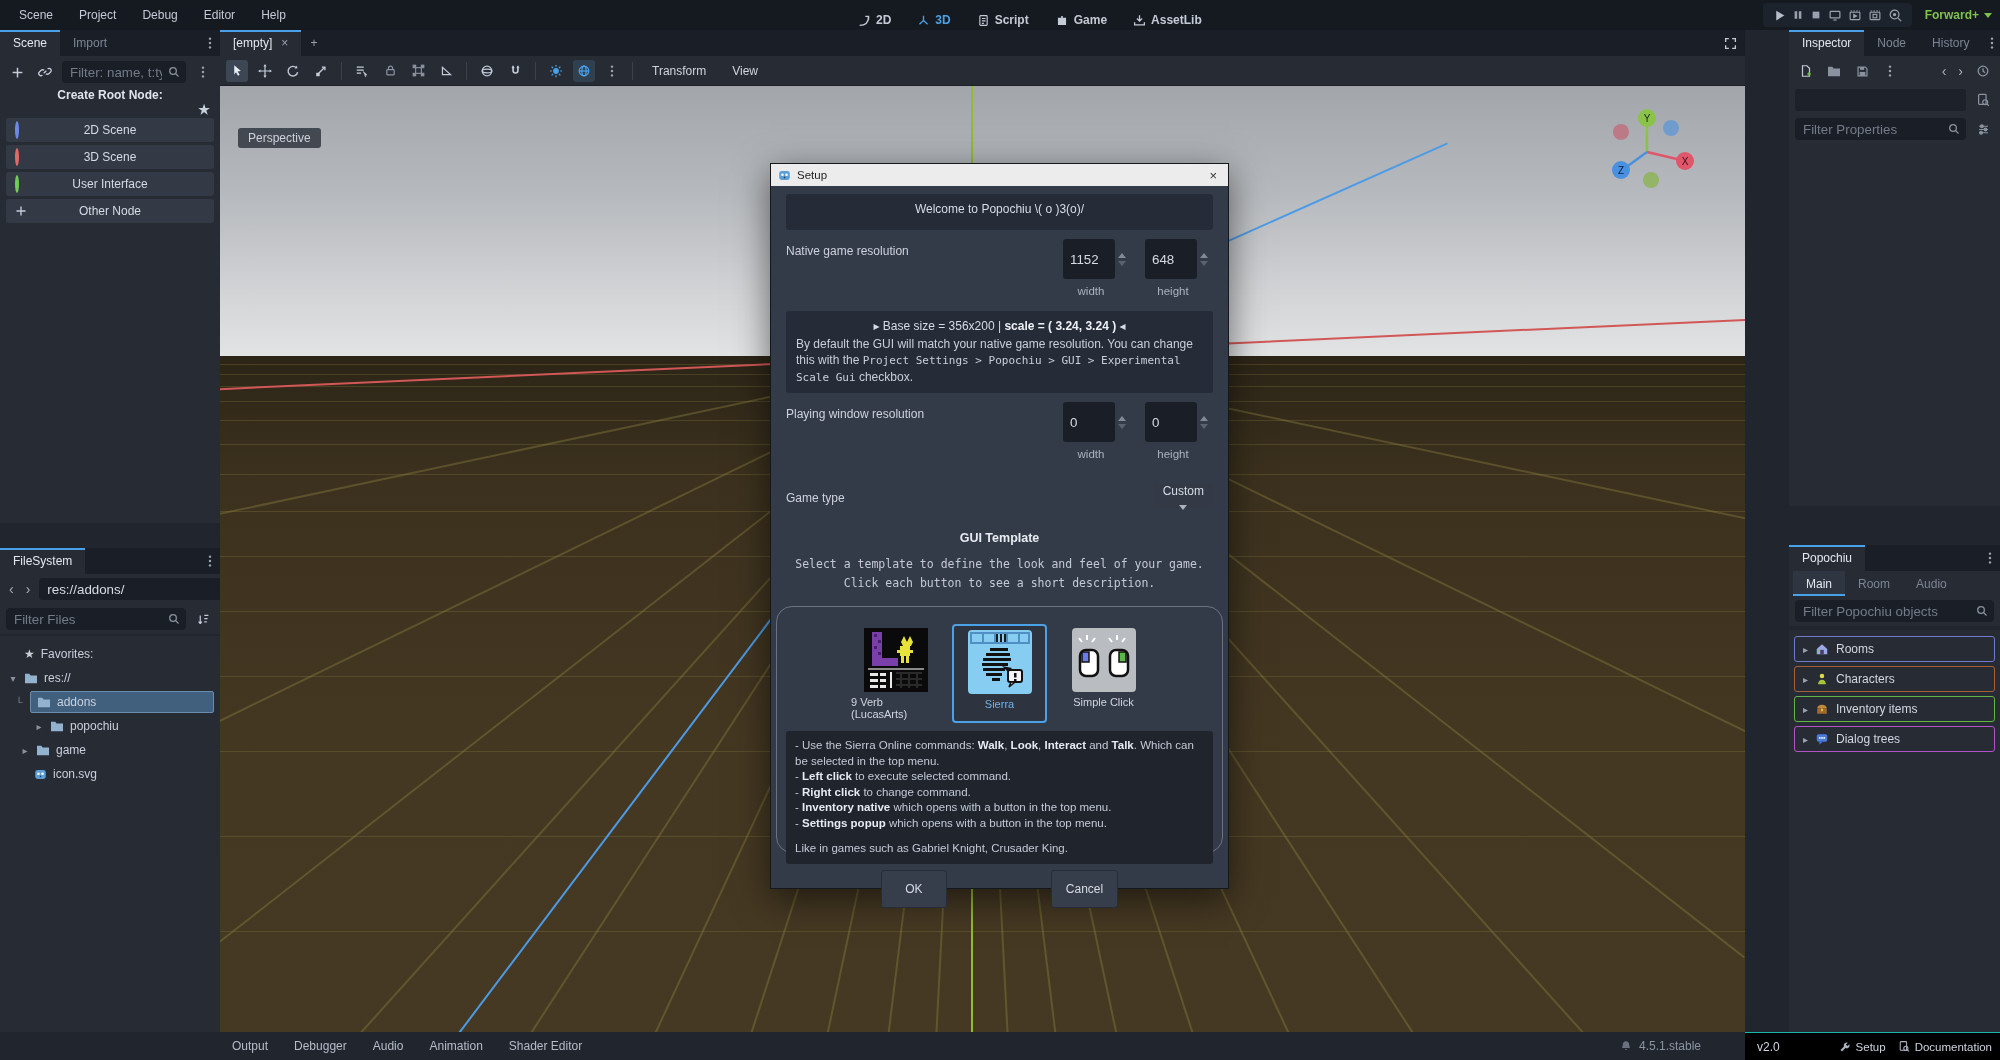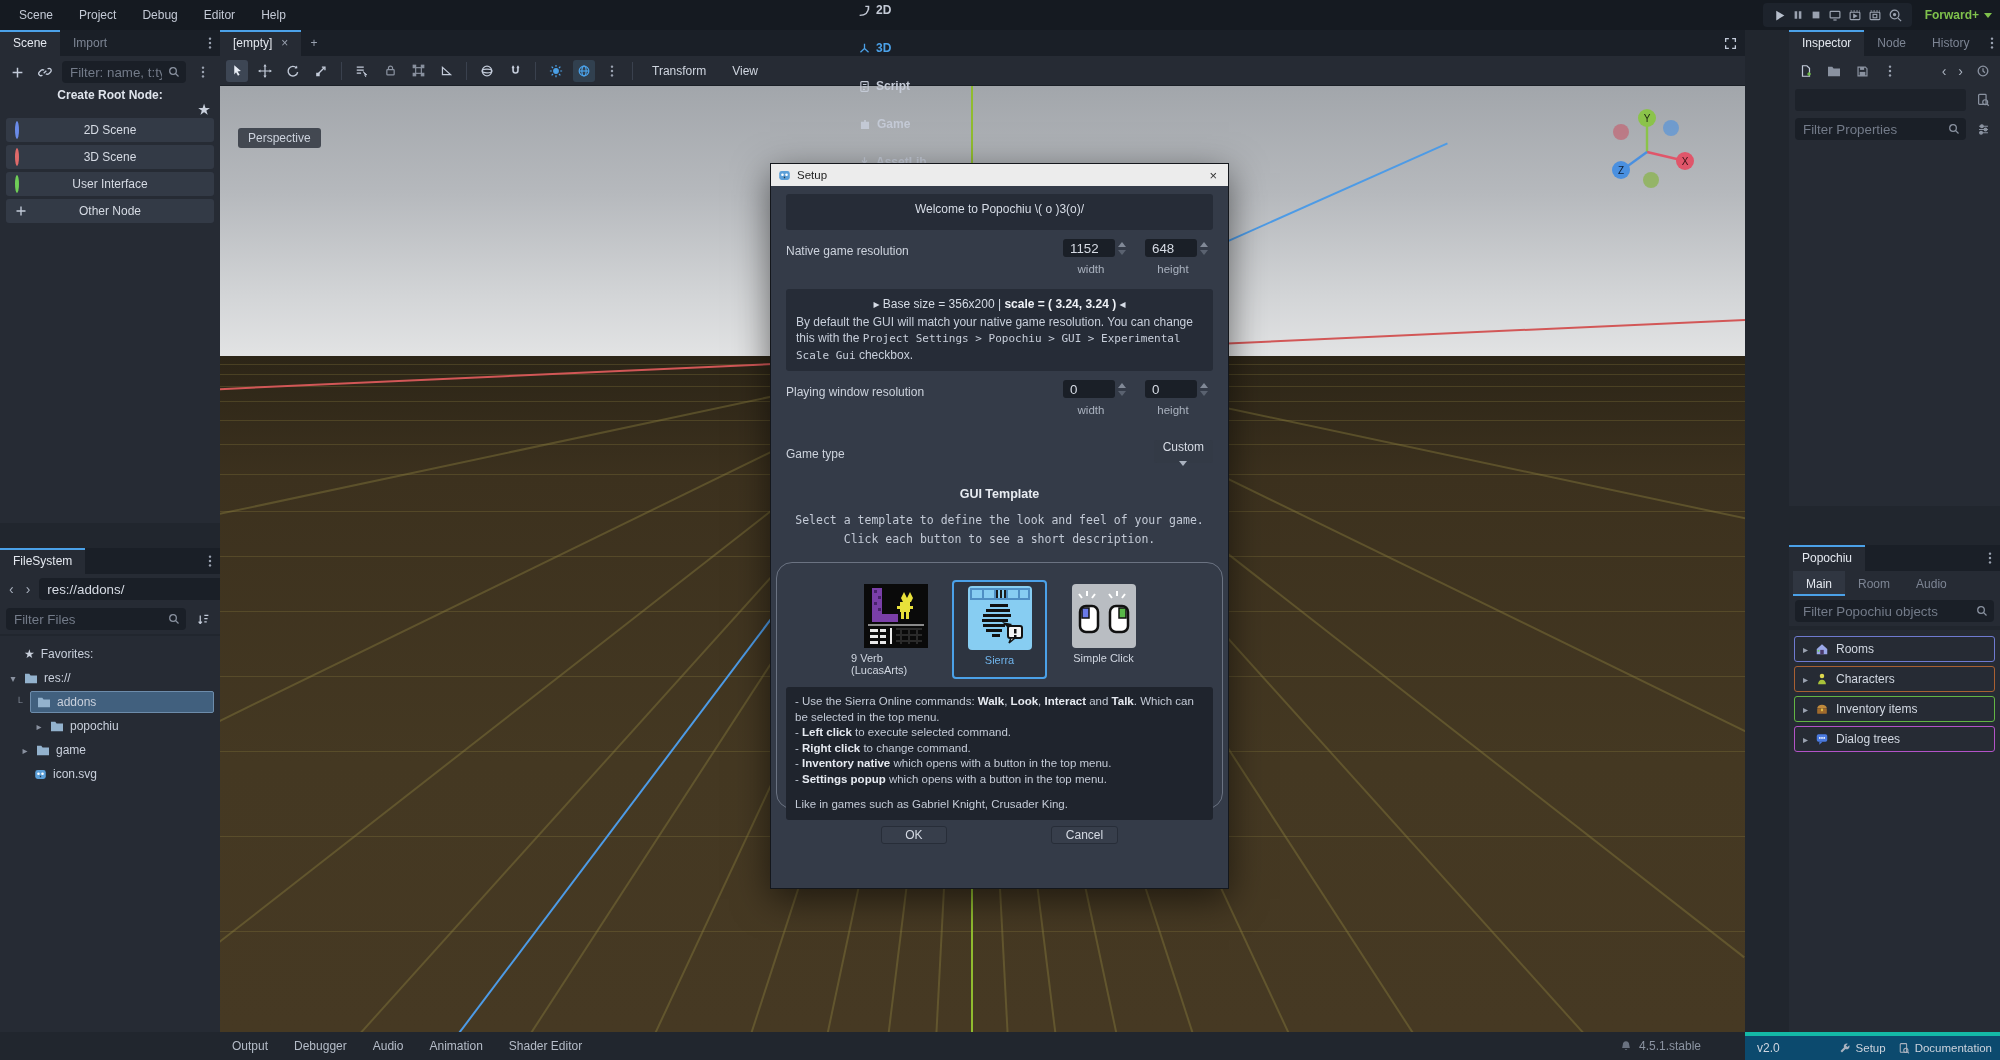--- a/index.html
+++ b/index.html
@@ -10,21 +10,21 @@
     font-family:"Liberation Sans", sans-serif; font-size:12px;
   }
   svg { display:block; }
   input { font-family:"Liberation Sans", sans-serif; }
   input::placeholder { color:#737b89; }
 
   
   .topbar { position:absolute; top:0; left:0; right:0; height:30px; background:#151a21; display:flex; align-items:center; z-index:5; }
   .menu-left { display:flex; gap:8px; padding-left:10px; }
   .menu-item { padding:3px 9px; color:#c4cad6; border-radius:3px; cursor:default; }
-  .workspaces { position:absolute; left:850px; top:0; height:30px; display:flex; align-items:flex-start; gap:18px;flex-direction:column; }
+  .workspaces { position:absolute; left:850px; top:0; height:30px; display:flex; align-items:flex-end; gap:10px; }
   .ws-item { display:flex; align-items:center; gap:5px; padding:3px 8px; color:#c4cad6; font-weight:bold; }
   .ws-item.active { color:#4ba1e8; }
   .playbar { position:absolute; right:88px; top:3px; height:24px; display:flex; align-items:center; gap:6px; background:#1d232c; border-radius:4px; padding:0 10px; }
   .playglyph { color:#9aa2b0; font-size:11px; }
   .renderer { position:absolute; right:8px; top:0; height:30px; display:flex; align-items:center; gap:5px; font-weight:bold; }
   .chev-down { width:0; height:0; border-left:4px solid transparent; border-right:4px solid transparent; border-top:5px solid #7fc14c; }
 
   
   .tabsrow { display:flex; align-items:stretch; height:26px; background:#1a1f27; }
   .tab { display:flex; align-items:center; padding:0 13px; color:#7d8594; position:relative; }
@@ -83,37 +83,37 @@
             background:#343b48; border:1px solid #14171c; box-shadow:0 10px 34px rgba(0,0,0,.55); }
   .dlg-titlebar { height:22px; background:#ececec; display:flex; align-items:center; padding:0 7px; gap:6px; color:#1e1e1e; }
   .dlg-close { margin-left:auto; color:#333; font-size:13px; padding:0 4px; }
   .dlg-block { background:#262c37; border-radius:3px; margin:8px 15px 0; padding:7px 10px; color:#c8cfdb; line-height:16px; }
   .dlg-block .ctr { text-align:center; display:block; margin-bottom:6px; color:#d6dce6; }
   .form-row { display:flex; padding:0 15px; margin-top:9px; align-items:flex-start; }
   .form-row .flabel { flex:1; padding-top:5px; color:#cdd3dd; }
   .spins { display:flex; gap:14px; }
   .spin { width:68px; }
   .spinbox { display:flex; align-items:center; gap:3px; }
-  .spinbox input { width:52px; height:18px; background:#1a1f27; border:none; border-radius:3px; color:#d6dbe4; padding:0 7px; outline:none; }
+  .spinbox input { width:52px; height:40px; background:#1a1f27; border:none; border-radius:3px; color:#d6dbe4; padding:0 7px; outline:none; }
   .spin-arrows { display:flex; flex-direction:column; gap:3px; }
   .tri-up { width:0; height:0; border-left:4px solid transparent; border-right:4px solid transparent; border-bottom:5px solid #818997; }
   .tri-dn { width:0; height:0; border-left:4px solid transparent; border-right:4px solid transparent; border-top:5px solid #5a6270; }
   .spinlabel { text-align:center; color:#aab2bf; margin-top:6px; font-size:11.5px; width:56px; }
   .gselect { display:flex; align-items:center; gap:7px; background:#333a46; border-radius:3px; height:23px; padding:0 9px; color:#d6dbe4;flex-direction:column; }
   .gselect .tri-sel { width:0; height:0; border-left:4px solid transparent; border-right:4px solid transparent; border-top:5px solid #aab2bf; }
   .gui-title { text-align:center; font-weight:bold; color:#e8ecf2; margin-top:24px; font-size:12.5px; }
   .mono-lines { text-align:center; font-family:"DejaVu Sans Mono", monospace; font-size:11.5px; color:#c3cad6; margin-top:10px; line-height:19px; }
   .tmpl-container { margin:13px 5px 0; height:247px; border:1px solid #6b7382; border-radius:16px; padding:17px 9px; }
   .tmpl-row { display:flex; justify-content:center; gap:9px; }
   .tmpl-btn { width:95px; padding:4px 3px 3px; border-radius:4px; display:flex; flex-direction:column; align-items:center; gap:4px; color:#d0d6e0; font-size:11px; }
   .tmpl-btn.selected { border:2px solid #4ba1e8; background:#2d3440; color:#6fb3ea; }
   .tmpl-desc { background:#1f242d; border-radius:3px; margin-top:8px; padding:7px 9px; font-size:11.5px; line-height:15.5px; color:#c3cad6; }
   .desc-gap { height:10px; }
   .dlg-actions { display:flex; justify-content:center; gap:104px; margin-top:17px; }
-  .dlg-btn { min-width:66px; height:18px; background:#373e4b; border:1px solid #272d38; border-radius:3px; color:#d6dbe4; display:flex; align-items:center; justify-content:center; padding:0 14px; }
+  .dlg-btn { min-width:66px; height:38px; background:#373e4b; border:1px solid #272d38; border-radius:3px; color:#d6dbe4; display:flex; align-items:center; justify-content:center; padding:0 14px; }
   .code { font-family:"DejaVu Sans Mono", monospace; font-size:11px; }
 
   
   .dock-right { position:absolute; top:30px; right:0; width:211px; bottom:28px; background:#21262e; }
   .insp-tools { height:30px; }
   .insp-namebar { display:flex; align-items:center; gap:6px; background:#262b34; padding:3px 6px; }
   .namebar { flex:1; height:22px; background:#1d222a; border-radius:3px; }
   .insp-fill { background:#262b34; height:362px; }
   .pop-panel { position:absolute; top:515px; left:0; right:0; bottom:0; }
   .pop-subtabs { display:flex; height:25px; background:#262b34; padding:0 4px; align-items:stretch; }
@@ -121,21 +121,21 @@
   .subtab.active { background:#303641; color:#e4e8ef; }
   .subtab.active::after { content:""; position:absolute; bottom:0; left:0; right:0; height:2px; background:#4ba1e8; }
   .pop-filter { height:30px; }
   .pop-groups { background:#262b34; position:absolute; top:85px; bottom:0; left:0; right:0; padding:2px 5px; }
   .group-row { display:flex; align-items:center; gap:7px; height:26px; margin-top:4px; border:1.5px solid #888; border-radius:3px; padding:0 8px; background:#262b34; color:#d2d8e2; }
   .group-row .carat { color:#9aa2b0; font-size:10px; }
 
   
   .bottombar { position:absolute; left:0; bottom:0; width:1745px; height:28px; background:#21262e; display:flex; align-items:center; gap:26px; padding-left:232px; color:#b5bcc8; }
   .statusver { position:absolute; right:44px; display:flex; align-items:center; gap:7px; color:#8b93a1; }
-  .rfooter { position:absolute; right:0; bottom:0; width:255px; height:28px; background:#0c4a6e; display:flex; align-items:center; padding:0 8px 0 12px; gap:12px; border-top:4px solid #14b8a6; }
+  .rfooter { position:absolute; right:0; bottom:0; width:255px; height:28px; background:#000000; display:flex; align-items:center; padding:0 8px 0 12px; gap:12px; border-top:1px solid #14b8a6; }
   .rfooter .grow { flex:1; }
   .ficon-btn { display:flex; align-items:center; gap:5px; color:#cdd3dd; font-size:11.5px; }
 </style>
 </head>
 <body>
 
 <div class="topbar">
   <div class="menu-left">
     <div class="menu-item">Scene</div>
     <div class="menu-item">Project</div>

